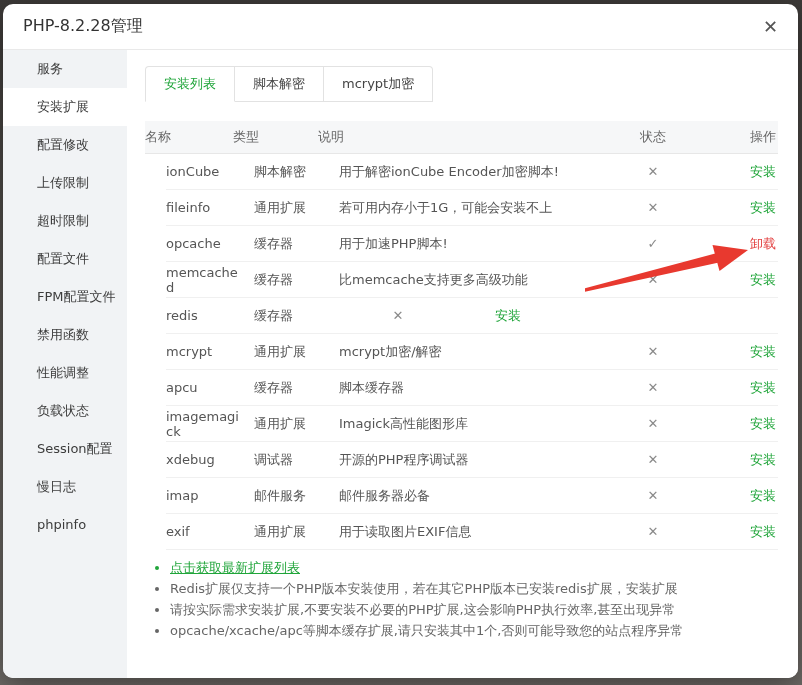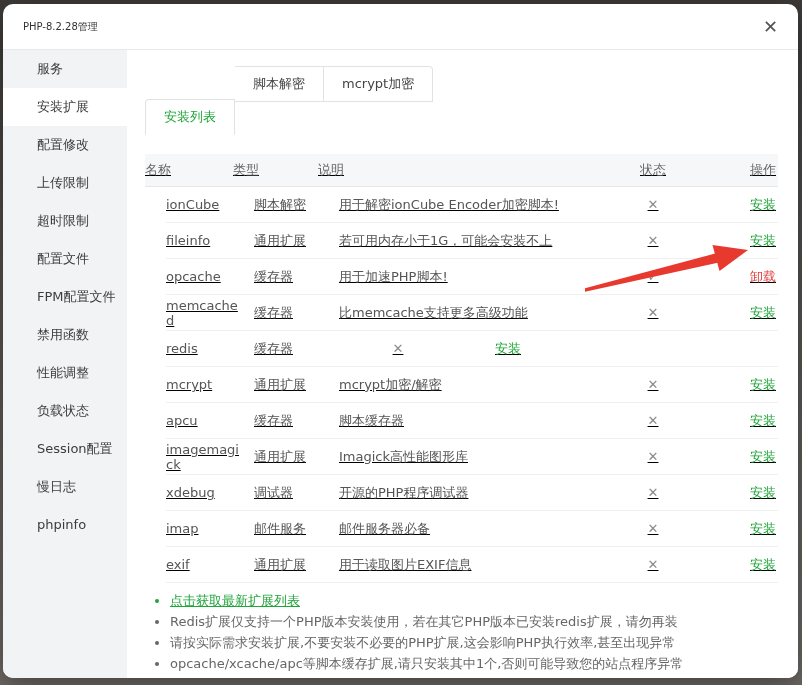--- a/index.html
+++ b/index.html
@@ -17,43 +17,43 @@
     box-shadow: 0 8px 30px rgba(0,0,0,.4);
     overflow: hidden;
     display: flex; flex-direction: column;
   }
   .titlebar {
     height: 46px; min-height: 46px;
     display: flex; align-items: center; justify-content: space-between;
     padding: 0 20px;
     border-bottom: 1px solid #e9e9e9;
   }
-  .title { font-size: 10px; color: #333; }
+  .title { font-size: 16px; color: #333; }
   .close { font-size: 18px; color: #555; cursor: pointer; line-height: 1; }
   .bodyrow { flex: 1; display: flex; min-height: 0; }
   .sidebar { width: 124px; flex-shrink: 0; background: #f1f3f5; }
   .side-item {
     height: 38px; line-height: 38px;
     padding-left: 34px;
     font-size: 13px; color: #3c3c3c;
     cursor: pointer; white-space: nowrap;
   }
   .side-item.active { background: #fff; }
   .content { flex: 1; min-width: 0; padding: 16px 20px 0 18px; background: #fff; }
   .tabbar { display: flex; }
   .tab {
     padding: 0 18px; height: 36px; line-height: 34px;
     font-size: 13px; color: #454545;
     border: 1px solid #e2e2e2; border-left: none;
     background: #fff; cursor: pointer; white-space: nowrap;
   }
-  .tab:first-child { border-left: 1px solid #e2e2e2; border-top-left-radius: 4px; margin-top: 33px; }
+  .tab:first-child { border-left: 1px solid #e2e2e2; border-top-left-radius: 4px; }
   .tab:last-child { border-top-right-radius: 4px; }
   .tab.active { color: #20a53a; border-bottom-color: #fff; }
-  .table { margin-top: 19px; font-size: 13px; text-decoration: underline; }
+  .table { margin-top: 19px; font-size: 13px; }
   .thead {
     display: flex; align-items: center;
     height: 33px; background: #f6f7f8;
     border-bottom: 1px solid #e7e7e7;
     color: #666;
   }
   .trow {
     display: flex; align-items: center;
     min-height: 36px; padding: 2px 0;
     border-bottom: 1px solid #f0f0f0;
@@ -190,21 +190,21 @@
               <span class="c-name">exif</span>
               <span class="c-type">通用扩展</span>
               <span class="c-desc">用于读取图片EXIF信息</span>
               <span class="c-status"><span class="status-icon">✕</span></span>
               <span class="c-action"><span class="action install">安装</span></span>
             </div>
           </div>
       </div>
       <ul class="notes">
           <li class="link">点击获取最新扩展列表</li>
-          <li>Redis扩展仅支持一个PHP版本安装使用，若在其它PHP版本已安装redis扩展，请勿再装</li>
+          <li>Redis扩展仅支持一个PHP版本安装使用，若在其它PHP版本已安装redis扩展，安装扩展</li>
           <li>请按实际需求安装扩展,不要安装不必要的PHP扩展,这会影响PHP执行效率,甚至出现异常</li>
           <li>opcache/xcache/apc等脚本缓存扩展,请只安装其中1个,否则可能导致您的站点程序异常</li>
         </ul>
     </div>
   </div>
 </div>
 
 <svg class="arrow-overlay" viewBox="0 0 802 685" xmlns="http://www.w3.org/2000/svg">
   <g fill="#e8392f">
     <polygon points="585,288.3 716,253.3 720,262.3 585,291.7"></polygon>

